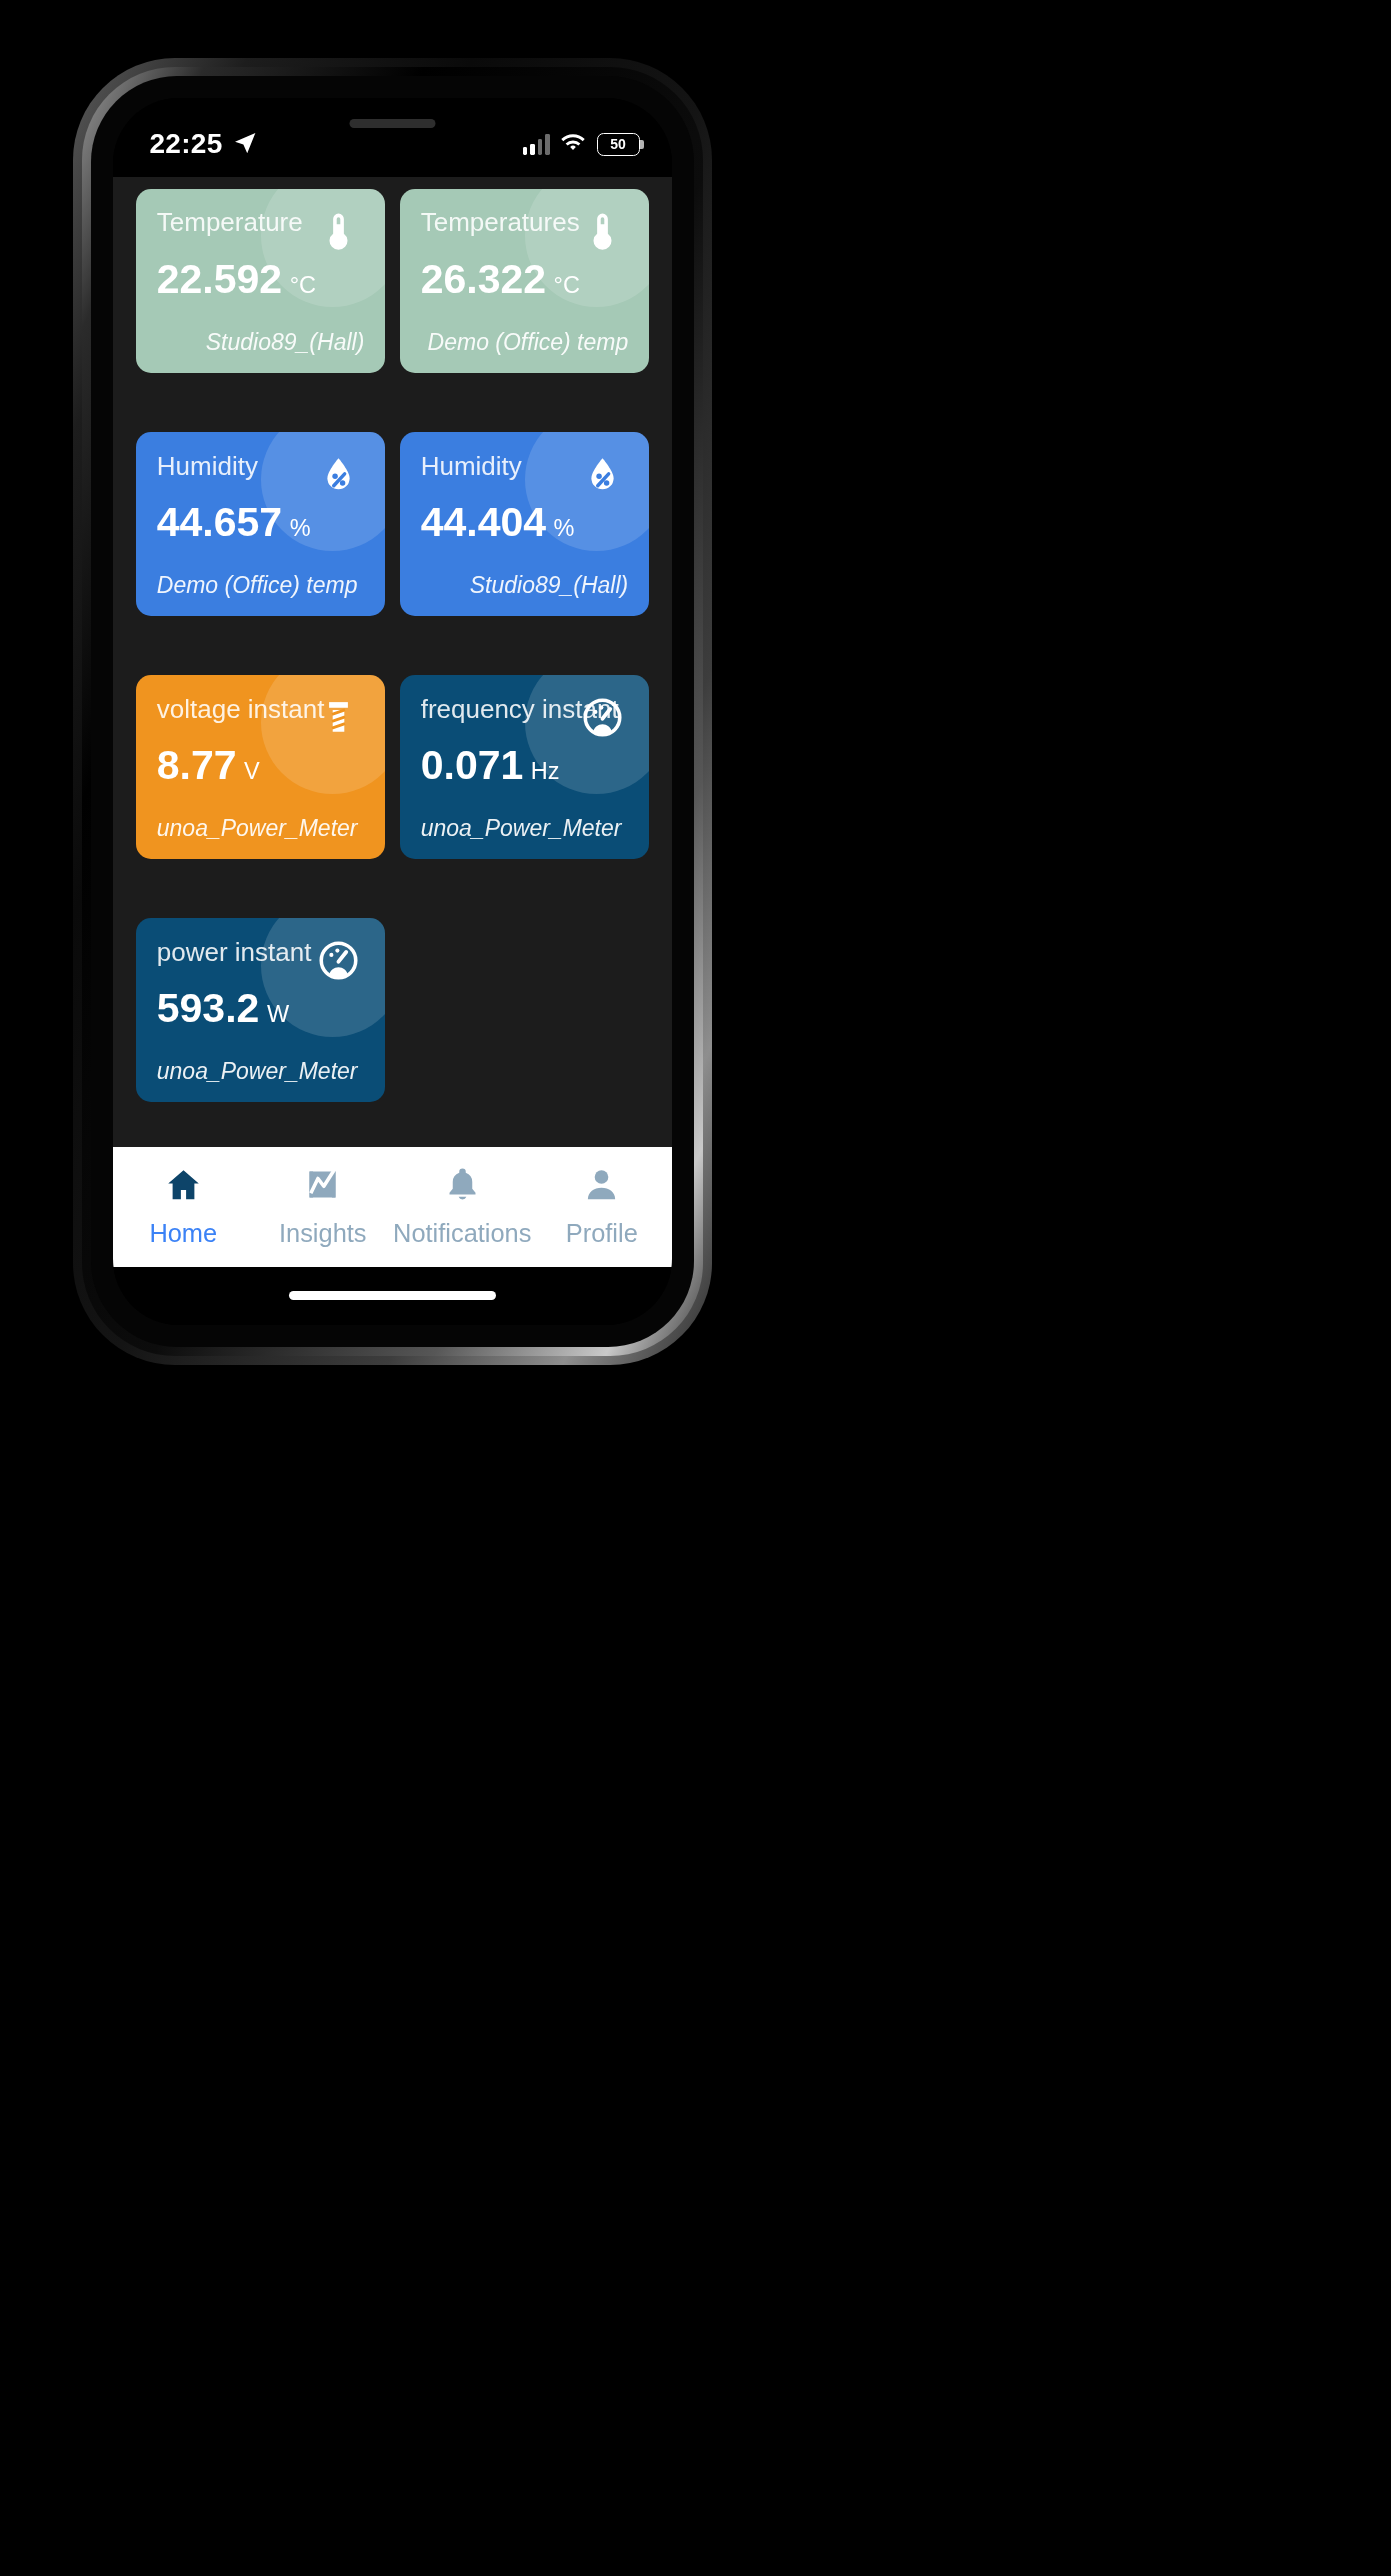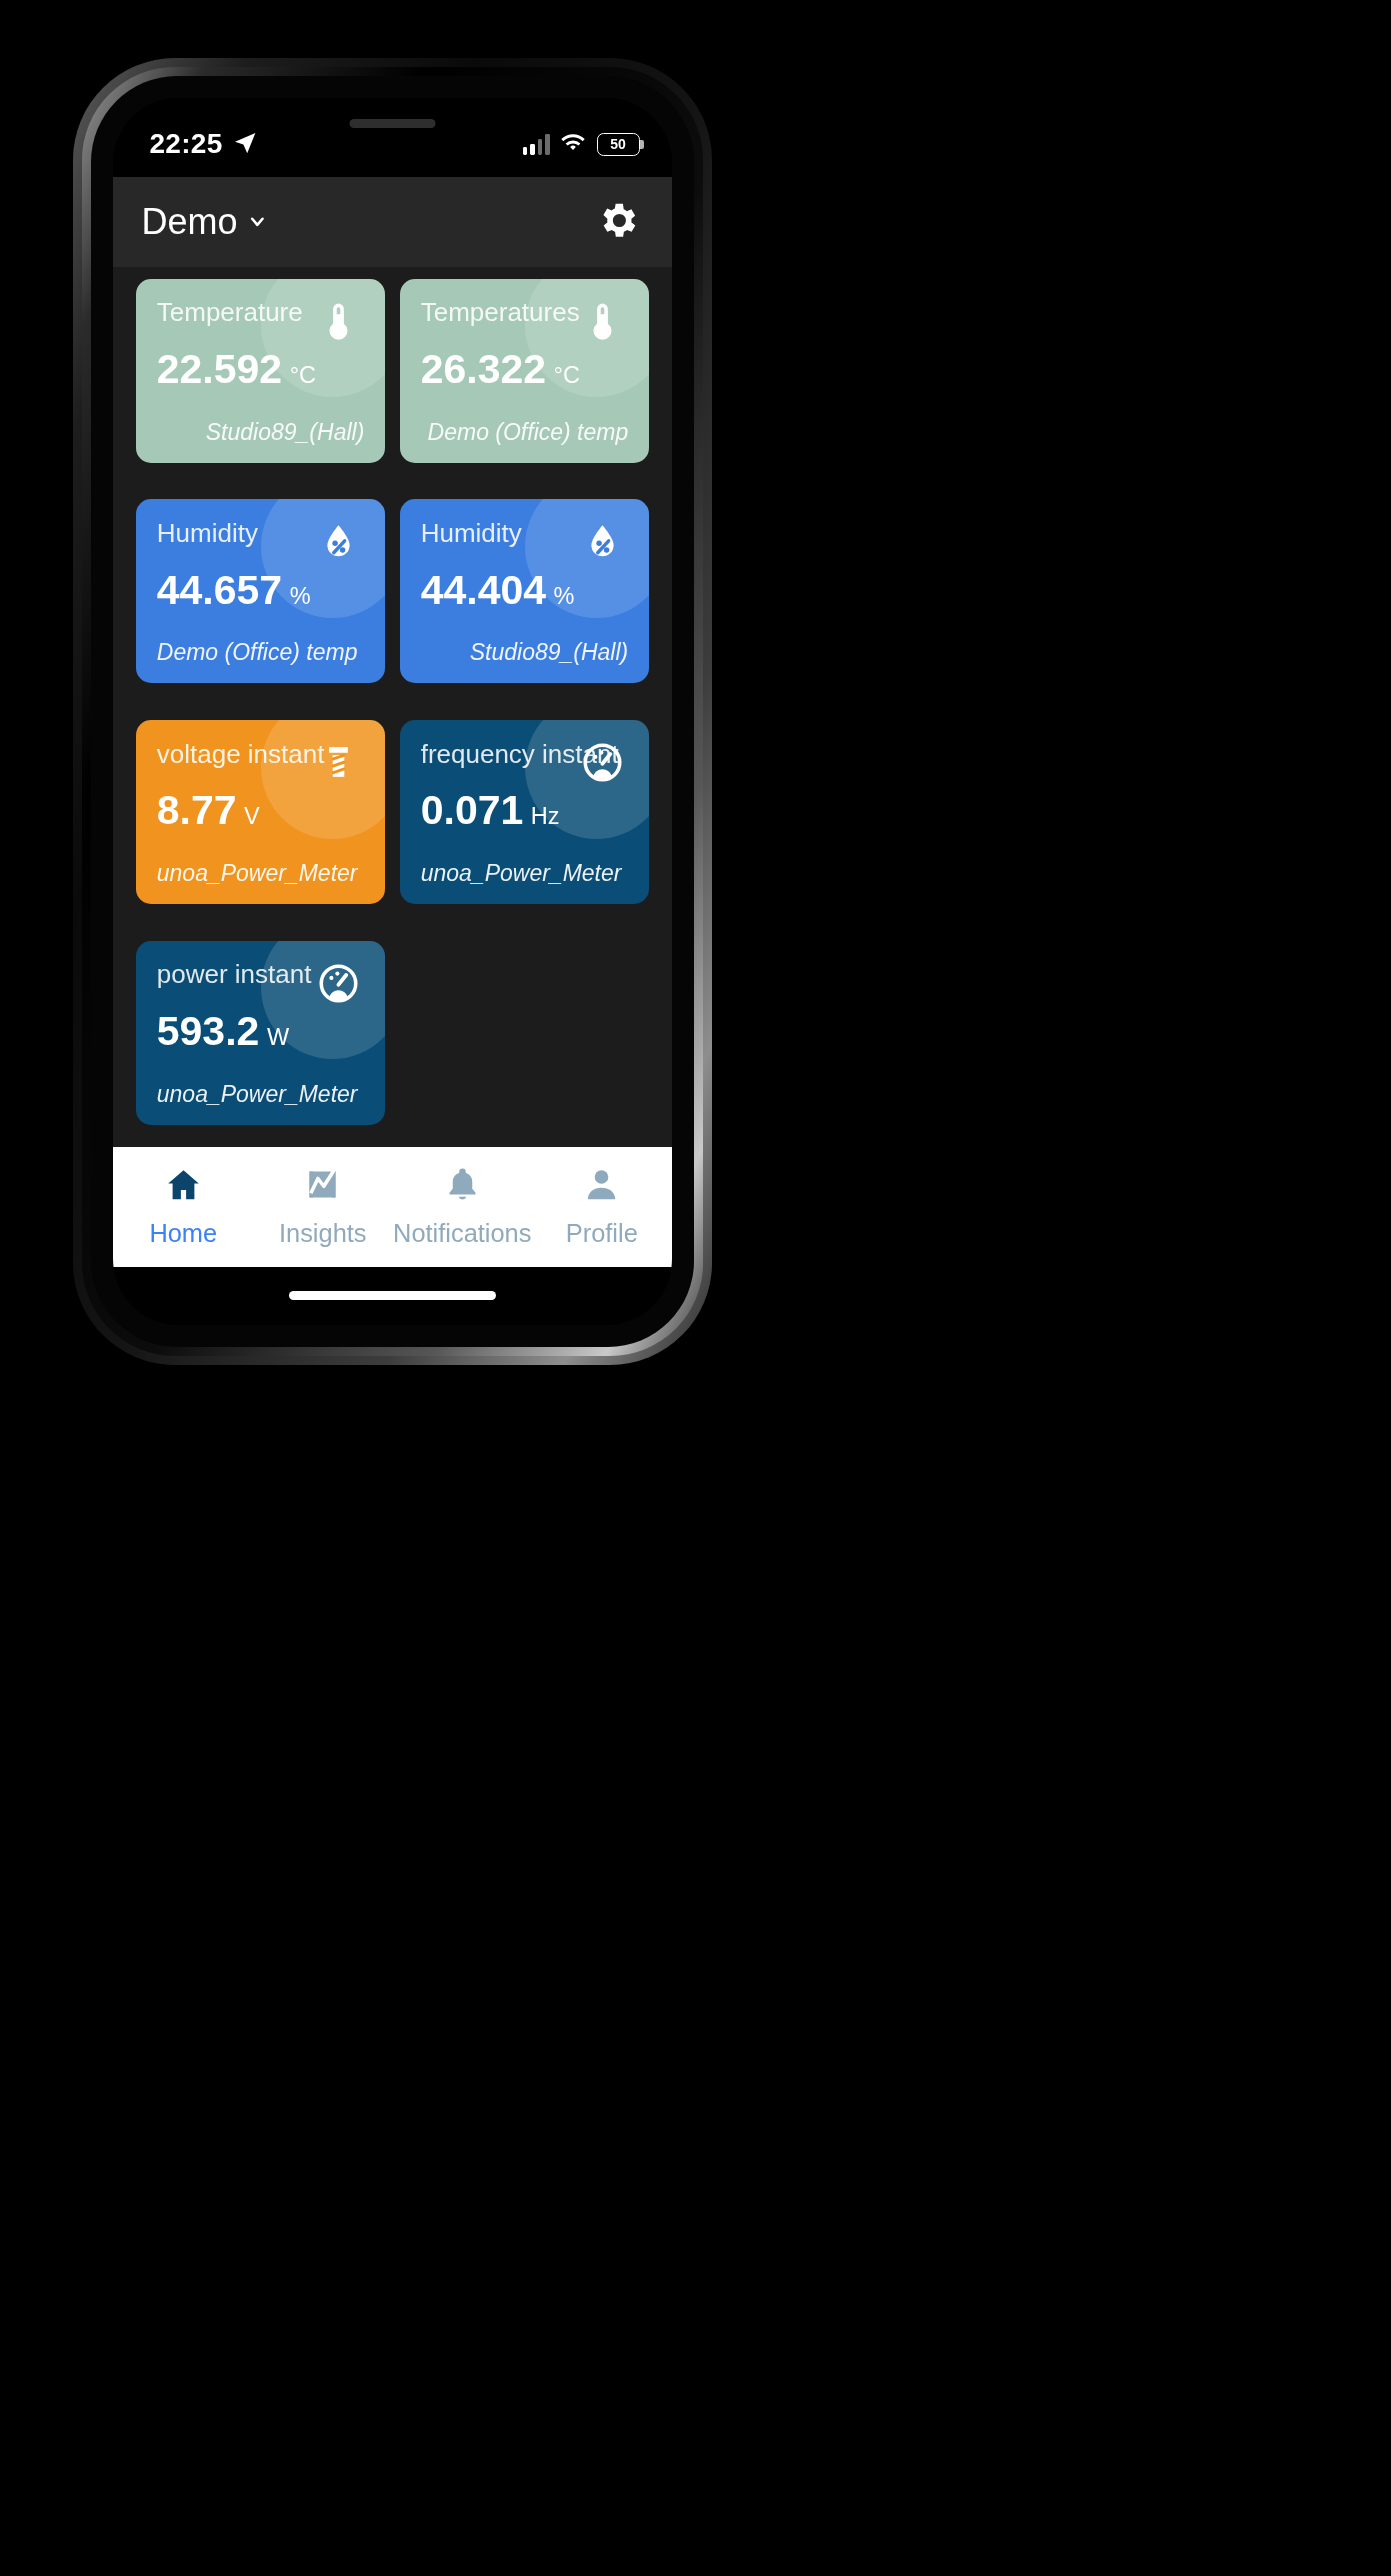--- a/index.html
+++ b/index.html
@@ -196,35 +196,20 @@
               </span>
               <span class="batt">
                 <span class="batt-body">
                     <span class="batt-num">50</span>
                   </span>
                 <span class="batt-cap"></span>
               </span>
             </div>
           </div>
 
-          <div class="appbar">
-            <div class="title-wrap">
-              <span class="app-title">Demo</span>
-              <span class="chev">
-                <svg width="20.7" height="20.7" viewBox="0 0 24 24">
-                    <path d="M6 9l6 7 6-7" stroke="#fff" stroke-width="3" fill="none" stroke-linecap="round" stroke-linejoin="round"></path>
-                  </svg>
-              </span>
-            </div>
-            <span class="gear">
-              <svg width="45" height="45" viewBox="0 0 24 24" fill="#fff">
-                <path d="M19.4 13a7.8 7.8 0 000-2l2-1.6-2-3.4-2.4 1a7.6 7.6 0 00-1.7-1L14.9 3h-3.9l-.4 2.6c-.6.2-1.2.6-1.7 1l-2.4-1-2 3.4L6.6 11a7.8 7.8 0 000 2l-2 1.6 2 3.4 2.4-1c.5.4 1.1.8 1.7 1l.4 2.6h3.9l.4-2.6c.6-.2 1.2-.6 1.7-1l2.4 1 2-3.4-2-1.6zM13 15.5a3.5 3.5 0 110-7 3.5 3.5 0 010 7z"></path>
-              </svg>
-            </span>
-          </div>
 
           <div class="content">
             <div class="grid">
 
               <div class="card" style="background:#a5c9b6">
                 <div class="card-bubble"></div>
                 <div class="card-ico">
                   <svg width="43" height="43" viewBox="0 0 24 24" fill="#fff">
                       <path d="M12 2a3 3 0 00-3 3v8.2a5 5 0 106 0V5a3 3 0 00-3-3zm0 2a1 1 0 011 1v3h-2V5a1 1 0 011-1z"></path>
                     </svg>

